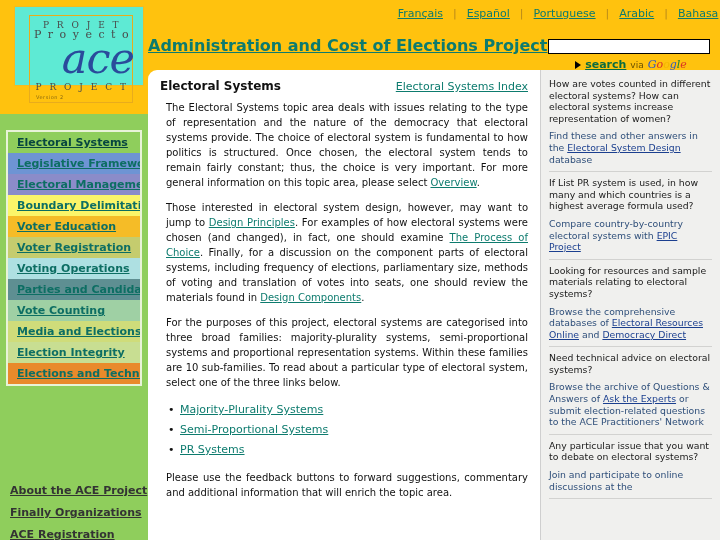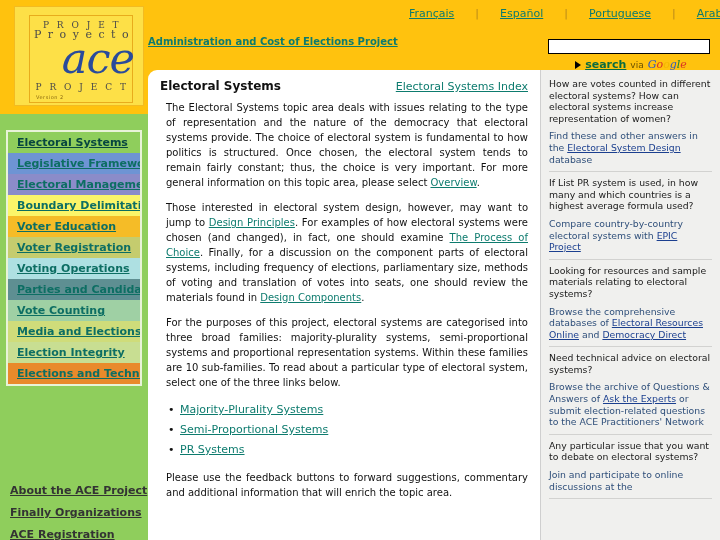--- a/index.html
+++ b/index.html
@@ -17,41 +17,41 @@
     background: #ffc20e;
   }
 
   
   .langbar {
     position: absolute;
     left: 400px; top: 4px;
     width: 316px; height: 18px;
     display: flex;
     align-items: center;
-    justify-content: flex-start;
-    gap: 12px;
+    justify-content: center;
+    gap: 1px;
     font-size: 11px;
   }
   .langbar a {
     color: #0d7b6e;
     text-decoration: underline;
     padding: 0 9px;
     white-space: nowrap;
   }
   .langsep {
     color: #b8891a;
     font-size: 11px;
   }
 
   
   .logo-box {
     position: absolute;
     left: 14px; top: 6px;
-    width: 130px; height: 100px;
-    background: #fde047;
+    width: 130px; height: 80px;
+    background: #5eead4;
     border: 1px solid #f2bb22;
   }
   .logo-inner {
     position: absolute;
     left: 14px; top: 8px;
     width: 104px; height: 88px;
     border: 1px solid #e8ac1c;
   }
   .logo-l1, .logo-l3 {
     position: absolute;
@@ -85,21 +85,21 @@
   .logo-ver {
     position: absolute; left: 6px; top: 78px;
     font-size: 5px; color: #8a6a10;
     letter-spacing: 0.5px;
   }
 
   
   .site-title {
     position: absolute;
     left: 148px; top: 36px;
-    font-size: 10px;
+    font-size: 16px;
     font-weight: bold;
     color: #0d7b6e;
     text-decoration: underline;
     white-space: nowrap;
   }
 
   
   .search-wrap {
     position: absolute;
     left: 548px; top: 35px;

